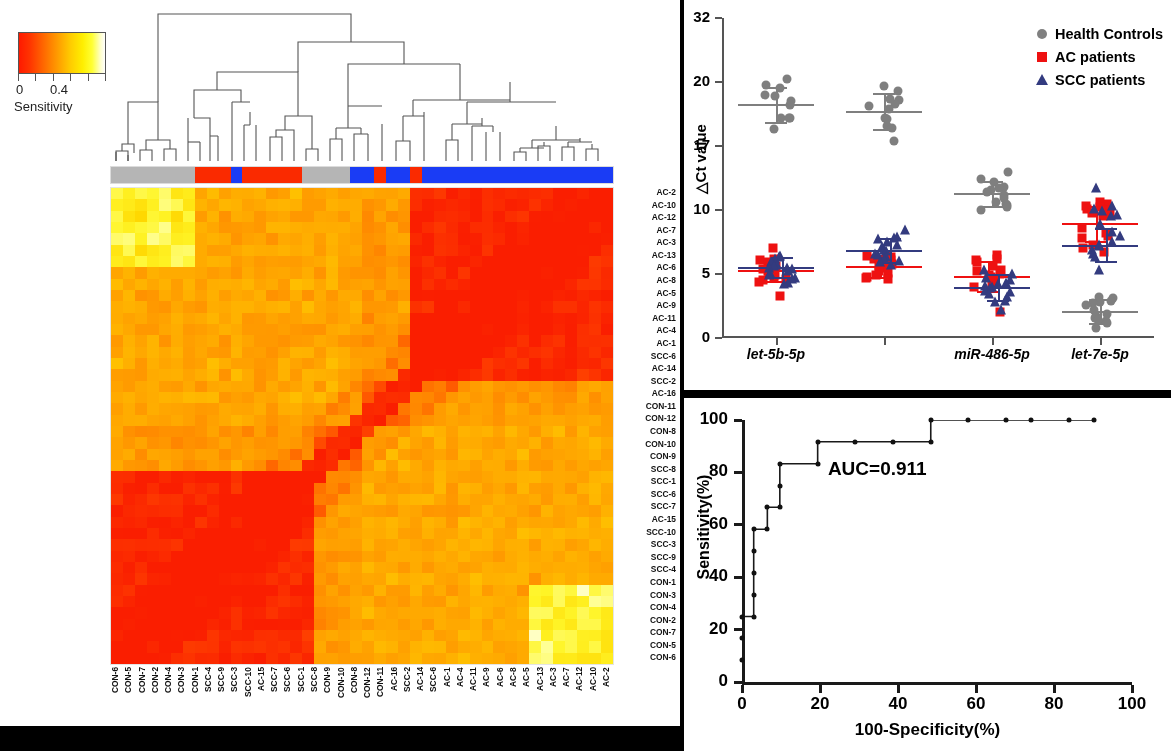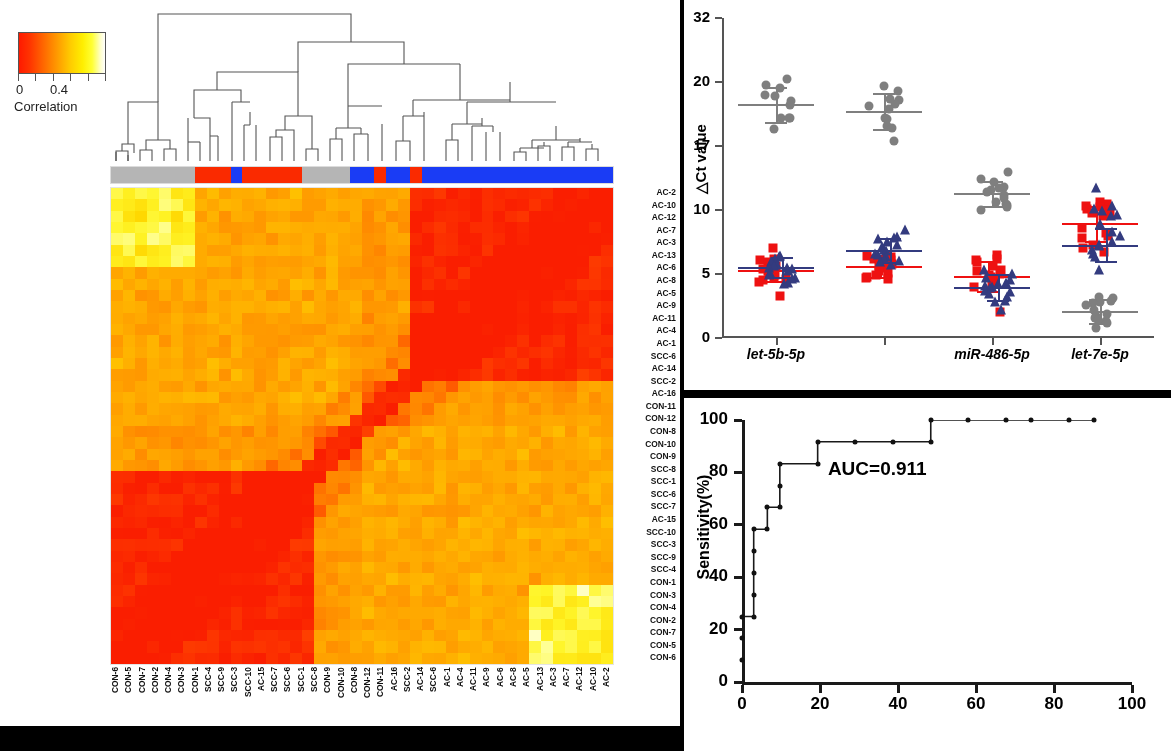--- a/index.html
+++ b/index.html
@@ -114,21 +114,21 @@
         <i style="left: 17.4px;"></i>
         <i style="left: 34.8px;"></i>
         <i style="left: 52.2px;"></i>
         <i style="left: 69.6px;"></i>
         <i style="left: 87px;"></i>
       </div>
     <div id="colorbar-tick-labels">
       <span class="cb-lab-0">0</span>
       <span class="cb-lab-04">0.4</span>
     </div>
-    <div id="colorbar-title">Correlation</div>
+    <div id="colorbar-title">Sensitivity</div>
   </div>
 
   <svg id="dendrogram" viewBox="0 0 504 155" preserveAspectRatio="none">
     <g fill="none" stroke="#555" stroke-width="1.1">
 
       <path d="M6,155 V145 H18 V155 M12,145 V138 H24 V147 M18,138 V131"></path>
       <path d="M6,155 V146 M18,155 V149"></path>
       <path d="M30,155 V144 H42 V155 M42,155 V144"></path>
       <path d="M54,155 V143 H66 V155"></path>
       <path d="M36,144 V134 H60 V143"></path>
@@ -2280,26 +2280,47 @@
       <div class="pt pt-tri" style="left: 389.618px; top: 213.76px;"></div>
       <div class="pt pt-tri" style="left: 397.981px; top: 217.6px;"></div>
       <div class="pt pt-tri" style="left: 389.886px; top: 224px;"></div>
       <div class="pt pt-tri" style="left: 377.049px; top: 226.56px;"></div>
       <div class="pt pt-tri" style="left: 376.634px; top: 227.84px;"></div>
       <div class="pt pt-tri" style="left: 369.772px; top: 231.68px;"></div>
       <div class="pt pt-tri" style="left: 371.203px; top: 235.52px;"></div>
       <div class="pt pt-tri" style="left: 372.626px; top: 239.36px;"></div>
       <div class="pt pt-tri" style="left: 377.26px; top: 252.16px;"></div>
     </div>
+  <div id="scatter-legend">
+      <div class="legend-row">
+        <span class="legend-mark">
+          <span class="mk-circle"></span>
+        </span>
+        <span>Health Controls</span>
+      </div>
+      <div class="legend-row">
+        <span class="legend-mark">
+          <span class="mk-square"></span>
+        </span>
+        <span>AC patients</span>
+      </div>
+      <div class="legend-row">
+        <span class="legend-mark">
+          <span class="mk-tri"></span>
+        </span>
+        <span>SCC patients</span>
+      </div>
+    </div>
 </div>
 
 <div class="panel" id="panel-roc">
   <div id="roc-axis-y"></div>
   <div id="roc-axis-x"></div>
   <div id="roc-ylabel">Sensitivity(%)</div>
+  <div id="roc-xlabel">100-Specificity(%)</div>
   <div id="roc-ticks">
       <div class="roc-ytick" style="top: 282.5px;"></div>
       <div class="roc-ytick-label" style="top: 273px;">0</div>
       <div class="roc-ytick" style="top: 230.1px;"></div>
       <div class="roc-ytick-label" style="top: 220.6px;">20</div>
       <div class="roc-ytick" style="top: 177.7px;"></div>
       <div class="roc-ytick-label" style="top: 168.2px;">40</div>
       <div class="roc-ytick" style="top: 125.3px;"></div>
       <div class="roc-ytick-label" style="top: 115.8px;">60</div>
       <div class="roc-ytick" style="top: 72.9px;"></div>

